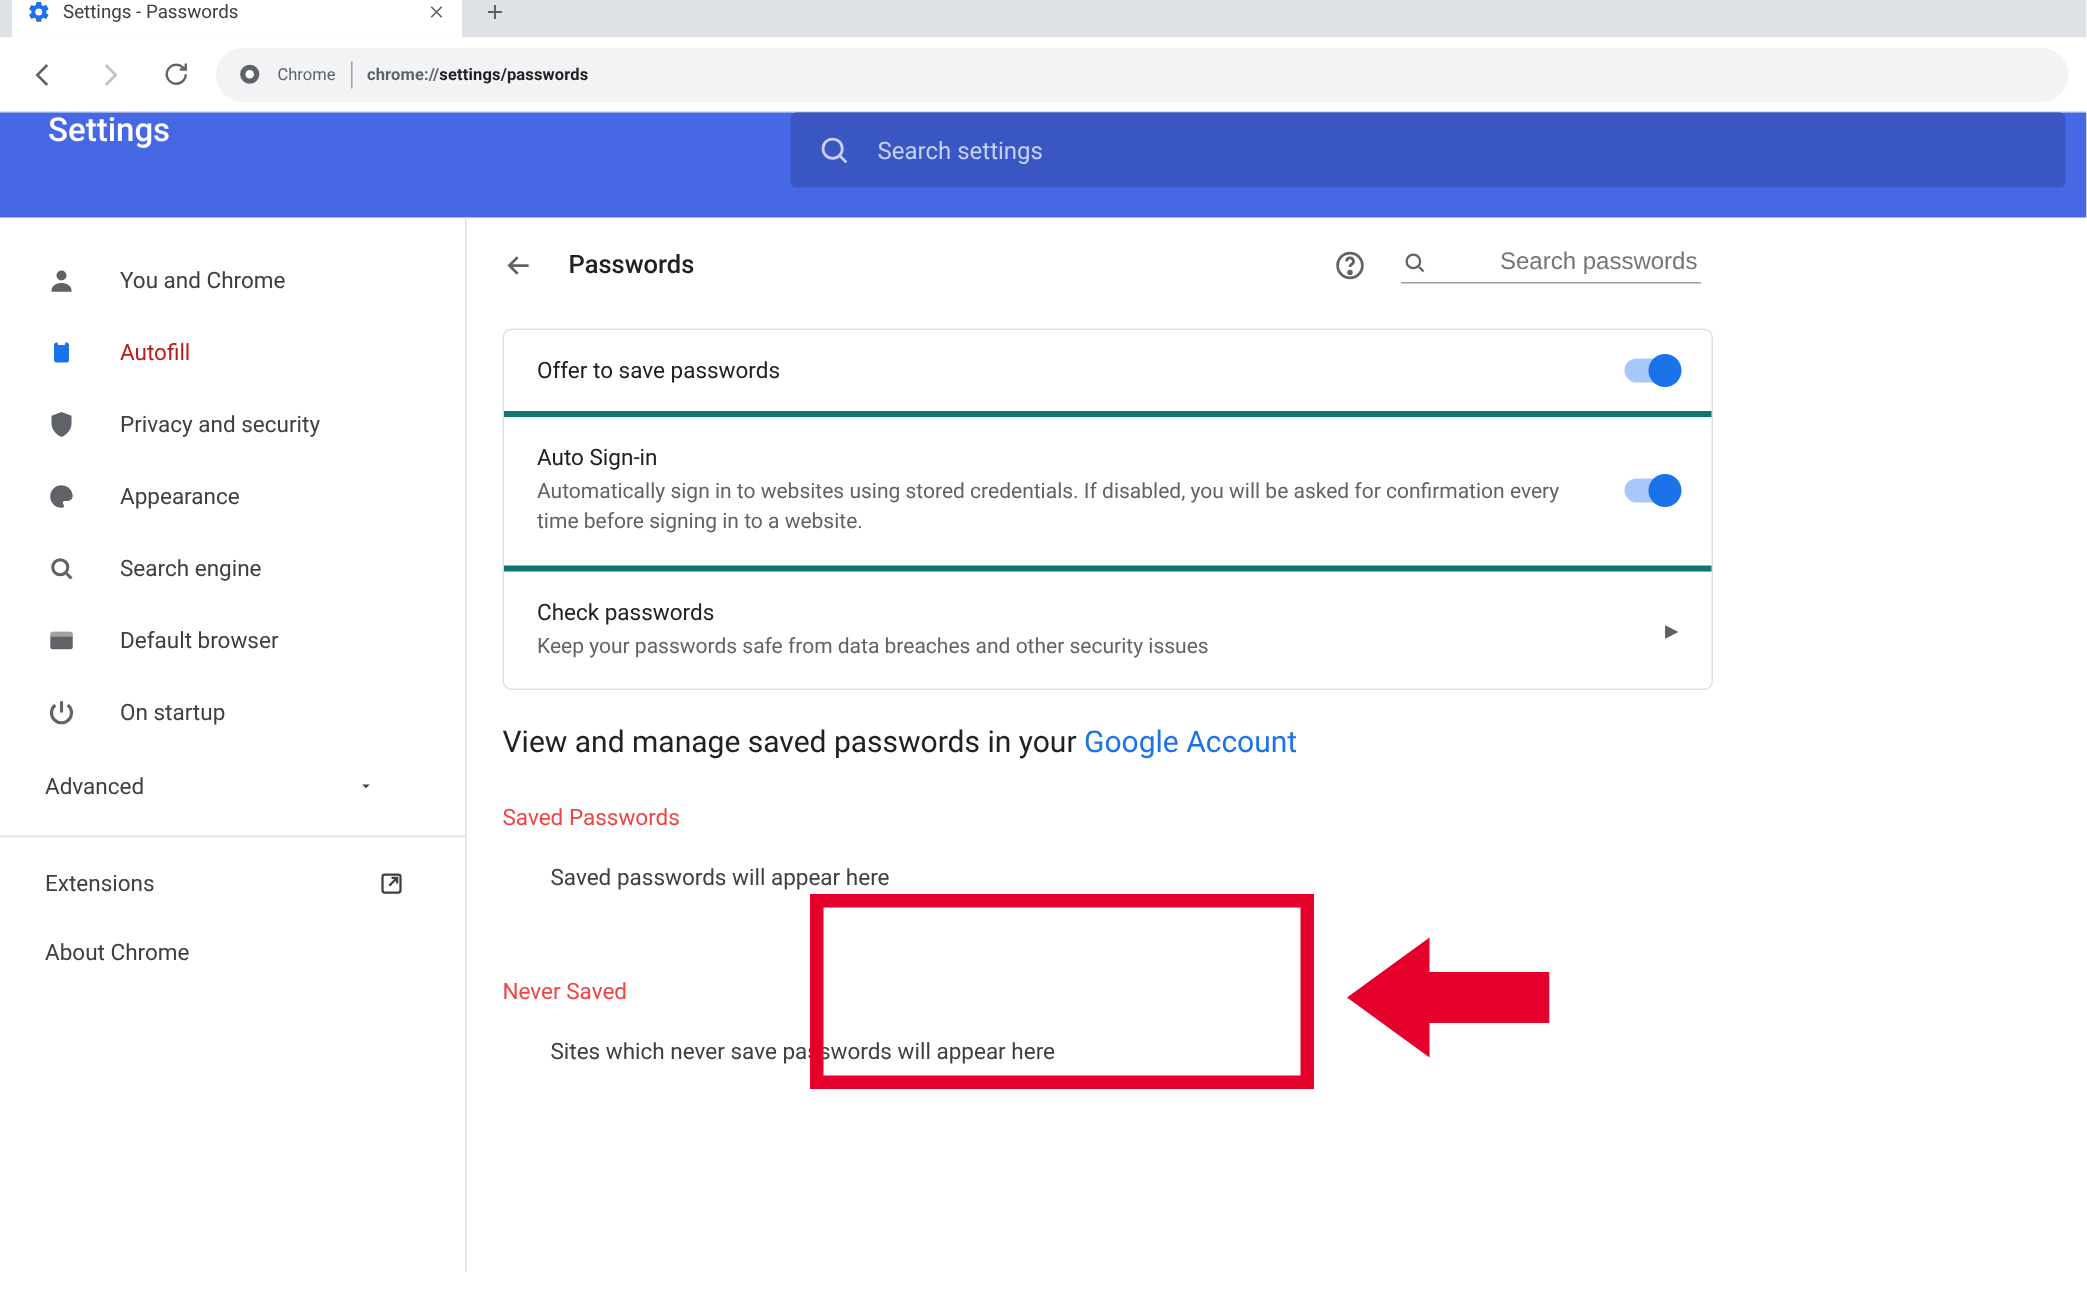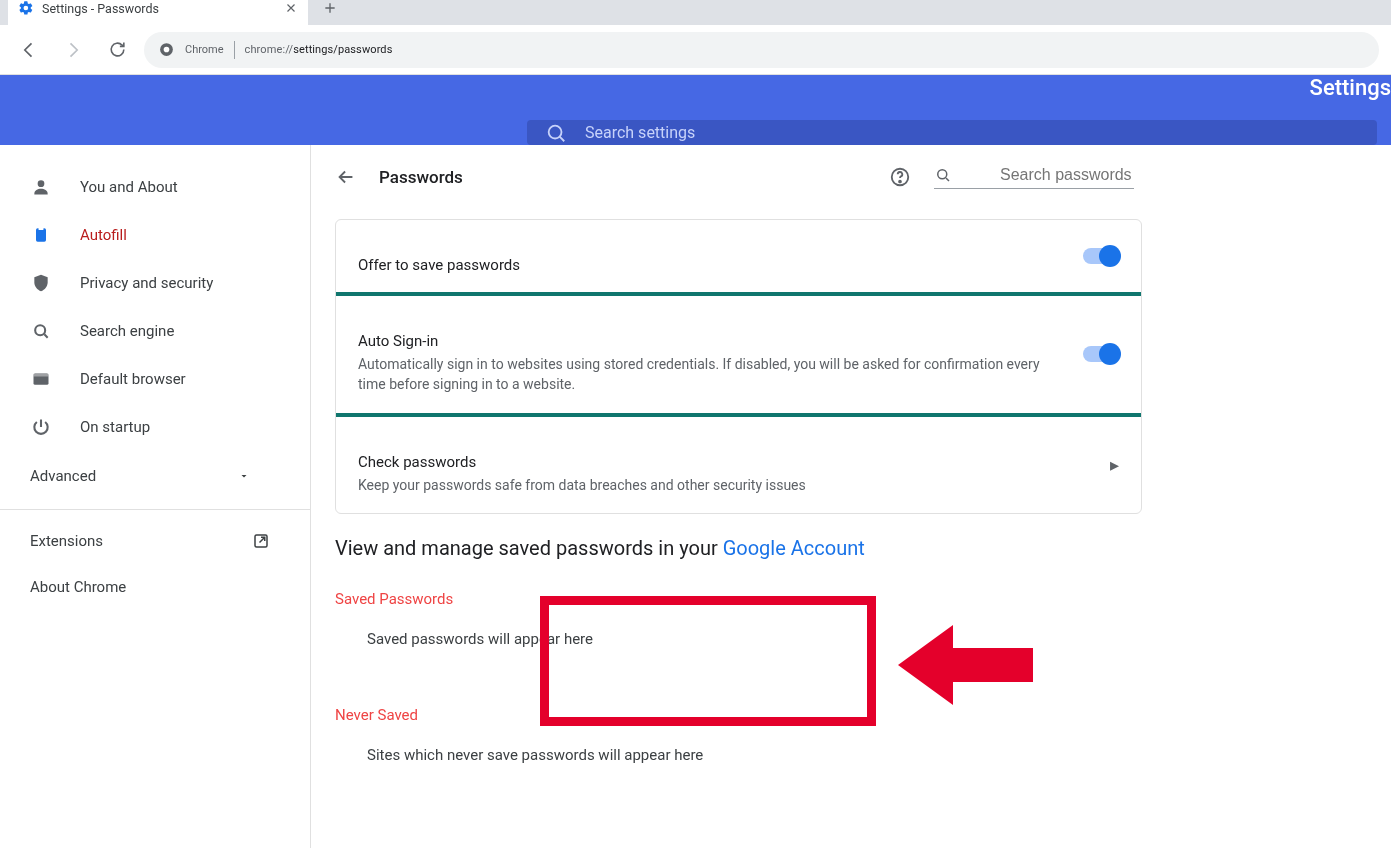--- a/index.html
+++ b/index.html
@@ -54,31 +54,30 @@
     background: #f1f3f4;
     border-radius: 18px;
     display: flex;
     align-items: center;
     padding: 0 14px;
     gap: 10px;
     color:#5f6368;
     font-size: 11px;
   }
   .omnibox .sep { width:1px; height:18px; background:#9aa0a6; }
-  .omnibox .url { color:#5f6368; letter-spacing:.1px; }
+  .omnibox .url { color:#5f6368; letter-spacing:.1px;font-weight:bold; }
   .omnibox .url .strong { color:#202124; }
   
   .blue-bar {
     height: 70px;
     background: #4668e4;
     display: flex;
-    align-items: flex-end;
+    align-items: flex-start;
     padding-left: 32px;
     gap: 20px;
-    flex-direction: column;
   }
   .blue-bar h1 { color:#fff; font-size: 22px; font-weight:500; }
   .search-settings {
     margin-left: auto;
     margin-right: 14px;
     width: 850px;
     height: 50px;
     background: #3a56c3;
     border-radius: 4px;
     display: flex;
@@ -118,21 +117,21 @@
     display:flex; align-items:center; padding: 20px 24px 12px; gap: 22px;
   }
   .content-header h2 { font-size:17px; font-weight:500; color:#202124; }
   .content-header .spacer { flex:1; }
   .help-icon { color:#5f6368; width:24px; height:24px; display:flex; align-items:center; justify-content:center; }
   .pw-search { display:flex; align-items:center; gap:8px; border-bottom:1px solid #9aa0a6; padding-bottom:4px; width:200px; margin-right: 8px;}
   .pw-search input { border:none; outline:none; font-size:16px; background:transparent; width:100%;margin-left:40px; }
   .card { border:1px solid #e0e0e0; border-radius:6px; margin: 18px 24px 0; }
   .row { padding: 18px 22px; display:flex; align-items:center; gap:16px; border-top:4px solid #0f766e; }
   .row:first-child { border-top:none; }
-  .row .txt { flex:1;margin-top:18px; }
+  .row .txt { flex:1; }
   .row .title { font-size:15px; color:#202124; }
   .row .sub { font-size:14px; color:#5f6368; margin-top:4px; line-height:1.45; }
   .toggle {
     width:36px; height:16px; border-radius:8px; position:relative; flex-shrink:0;
     background:#a8c7fa;
   }
   .toggle::after {
     content:""; position:absolute; right:-2px; top:-3px; width:22px; height:22px;
     background:#1a73e8; border-radius:50%;
   }
@@ -225,38 +224,46 @@
 
 <div class="main">
   <div class="sidebar">
     <div class="item">
       <span class="ic">
           <svg viewBox="0 0 24 24" width="20" height="20" fill="currentColor">
             <circle cx="12" cy="8" r="4"></circle>
             <path d="M4 20c0-4 4-6 8-6s8 2 8 6v1H4z"></path>
           </svg>
         </span>
-      <span>You and About</span>
+      <span>You and Chrome</span>
     </div>
     <div class="item active">
       <span class="ic">
           <svg viewBox="0 0 24 24" width="20" height="20" fill="currentColor">
             <rect x="6" y="4" width="12" height="16" rx="2"></rect>
             <rect x="9" y="2" width="6" height="4" rx="1" fill="#fff"></rect>
           </svg>
         </span>
       <span>Autofill</span>
     </div>
     <div class="item">
       <span class="ic">
           <svg viewBox="0 0 24 24" width="20" height="20" fill="currentColor">
             <path d="M12 2l8 3v6c0 5-3.5 9-8 11-4.5-2-8-6-8-11V5z"></path>
           </svg>
         </span>
       <span>Privacy and security</span>
+    </div>
+    <div class="item">
+      <span class="ic">
+          <svg viewBox="0 0 24 24" width="20" height="20" fill="currentColor">
+            <path d="M12 3a9 9 0 1 0 0 18c1 0 2-.5 2-1.5S13 18 13 17s1-1.5 2-1.5h2A4 4 0 0 0 21 11 9 9 0 0 0 12 3z"></path>
+          </svg>
+        </span>
+      <span>Appearance</span>
     </div>
     <div class="item">
       <span class="ic">
           <svg viewBox="0 0 24 24" width="20" height="20" fill="none" stroke="currentColor" stroke-width="2.5">
             <circle cx="11" cy="11" r="6"></circle>
             <path d="M20 20l-4-4"></path>
           </svg>
         </span>
       <span>Search engine</span>
     </div>

